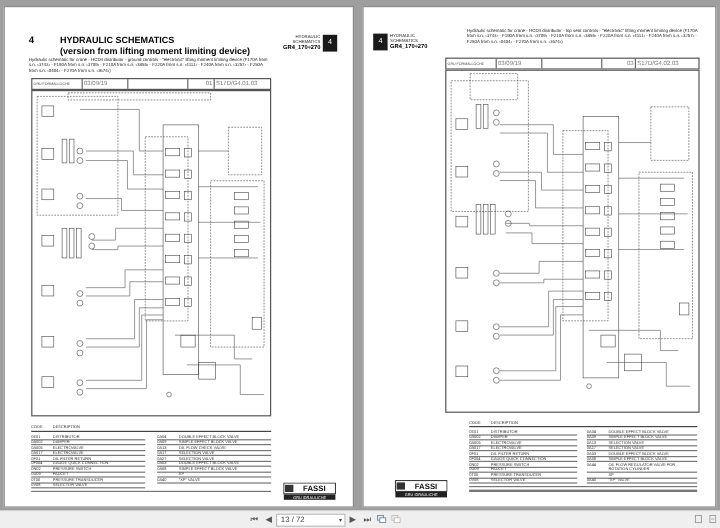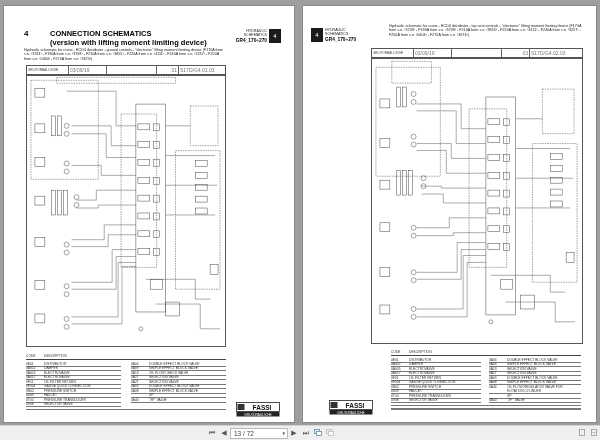--- a/index.html
+++ b/index.html
@@ -30,22 +30,22 @@
 .page-input .dd{font-size:5px;padding-right:2px}
 </style>
 </head>
 <body>
 
 <div class="viewer">
 
   <div class="page left">
     <div class="chap-num" style="left:20px;top:23px">4</div>
     <div class="chap-title" style="left:46px;top:23px">
-      <div>CONNECTION SCHEMATICS</div>
-      <div>(version with lifting moment limiting device)</div>
+      <div>HYDRAULIC SCHEMATICS</div>
+      <div>(version from lifting moment limiting device)</div>
     </div>
     <div class="tab-label" style="right:27px;top:23px">
       <div>HYDRAULIC</div>
       <div>SCHEMATICS</div>
     </div>
     <div class="tab-code" style="right:27px;top:32px">GR4_170÷270</div>
     <div class="tab-box" style="right:13px;top:23px">4</div>
     <div class="desc" style="left:20px;top:42px;width:200px">Hydraulic schematic for crane - HCD4 distributor - ground controls - "electronic" lifting moment limiting device (F170A from s.n. ‹3743› - F190A from s.n. ‹3709› - F210A from s.n. ‹3855› - F220A from s.n. ‹4111› - F240A from s.n. ‹3257› - F250A from s.n. ‹0404› - F270A from s.n. ‹3674›)</div>
 
     <div class="titleblock" style="left:22px;top:59px;width:200px">

